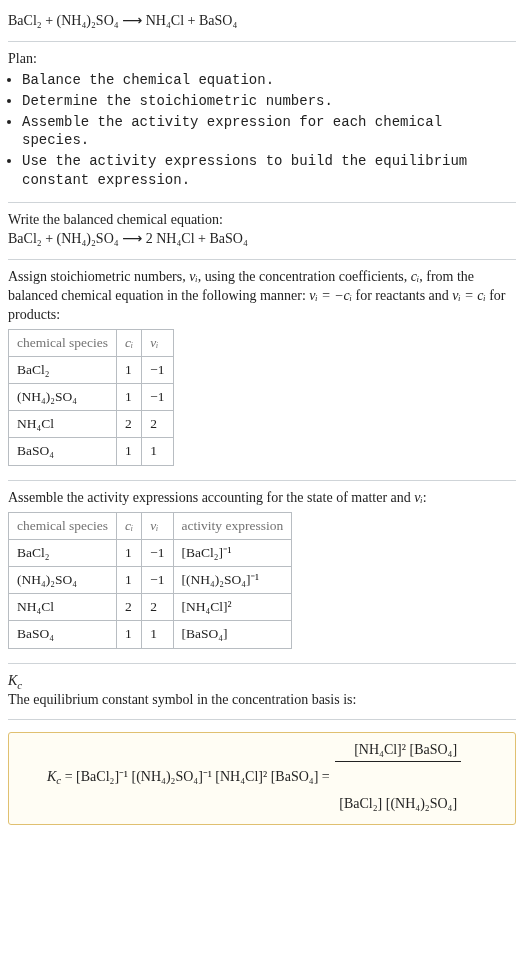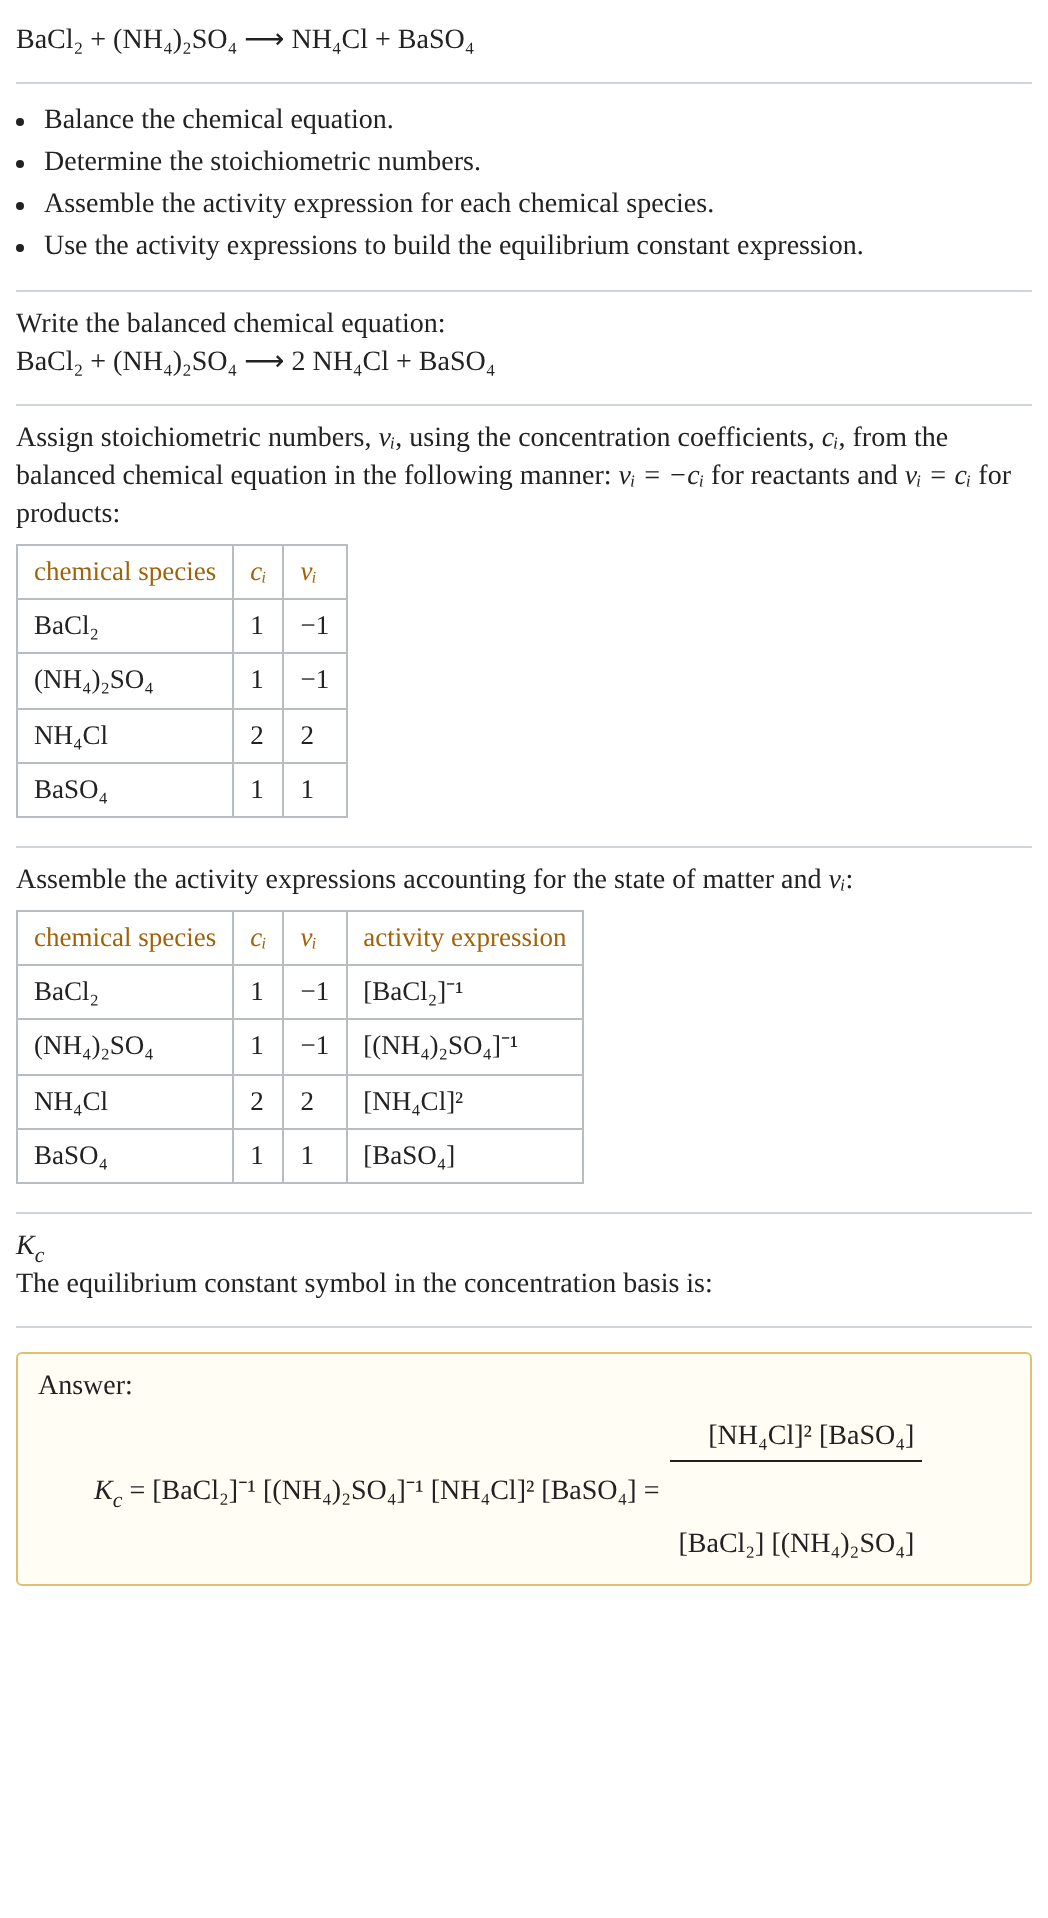--- a/index.html
+++ b/index.html
@@ -8,30 +8,30 @@
     width: 524px;
     box-sizing: border-box;
     font-family: Georgia, 'Times New Roman', serif;
     font-size: 14px;
     color: #222;
     line-height: 1.35;
   }
   .section { padding: 6px 0 8px 0; }
   .rule { border: 0; border-top: 1px solid #cfd4d8; margin: 2px 0; }
   ul.plan { margin: 2px 0 0 0; padding-left: 14px; }
-  ul.plan li { margin: 2px 0; }
+  ul.plan li { margin: 2px 0; font-family: Liberation Mono, monospace; }
   table.data { border-collapse: collapse; margin: 4px 0; }
   table.data th, table.data td {
     border: 1px solid #b8bdc2;
     padding: 4px 8px;
     text-align: left;
     font-weight: normal;
     font-size: 13.5px;
   }
-  table.data th { color: #a16207; }
+  table.data th { color: #737373; }
   .answer-box {
     border: 1px solid #e0c070;
     background: #fffdf4;
     border-radius: 3px;
     padding: 8px 10px 10px 10px;
     margin-top: 4px;
   }
   .answer-box .ans-label { margin-bottom: 6px; }
   .frac {
     display: inline-block;
@@ -48,20 +48,21 @@
 </style>
 </head>
 <body>
 
 <div class="section">
   <div class="nowrap">BaCl₂ + (NH₄)₂SO₄ ⟶ NH₄Cl + BaSO₄</div>
 </div>
 <hr class="rule">
 
 <div class="section">
+  <div>Plan:</div>
   <ul class="plan">
     <li>Balance the chemical equation.</li>
     <li>Determine the stoichiometric numbers.</li>
     <li>Assemble the activity expression for each chemical species.</li>
     <li>Use the activity expressions to build the equilibrium constant expression.</li>
   </ul>
 </div>
 <hr class="rule">
 
 <div class="section">
@@ -150,18 +151,17 @@
 <div class="section">
   <div>
     <span class="italic">K</span><sub class="italic">c</sub>
   </div>
   <div>The equilibrium constant symbol in the concentration basis is:</div>
 </div>
 <hr class="rule">
 
 <div class="section">
   <div class="answer-box">
-    <div class="ans-label">Answer:</div>
     <div class="center-eq nowrap">
       <span class="italic">K</span><sub class="italic">c</sub><span> = [BaCl₂]⁻¹ [(NH₄)₂SO₄]⁻¹ [NH₄Cl]² [BaSO₄] = </span><span class="frac"><span class="num">[NH₄Cl]² [BaSO₄]</span><span class="den">[BaCl₂] [(NH₄)₂SO₄]</span></span>
     </div>
   </div>
 </div>
 
 </body></html>

